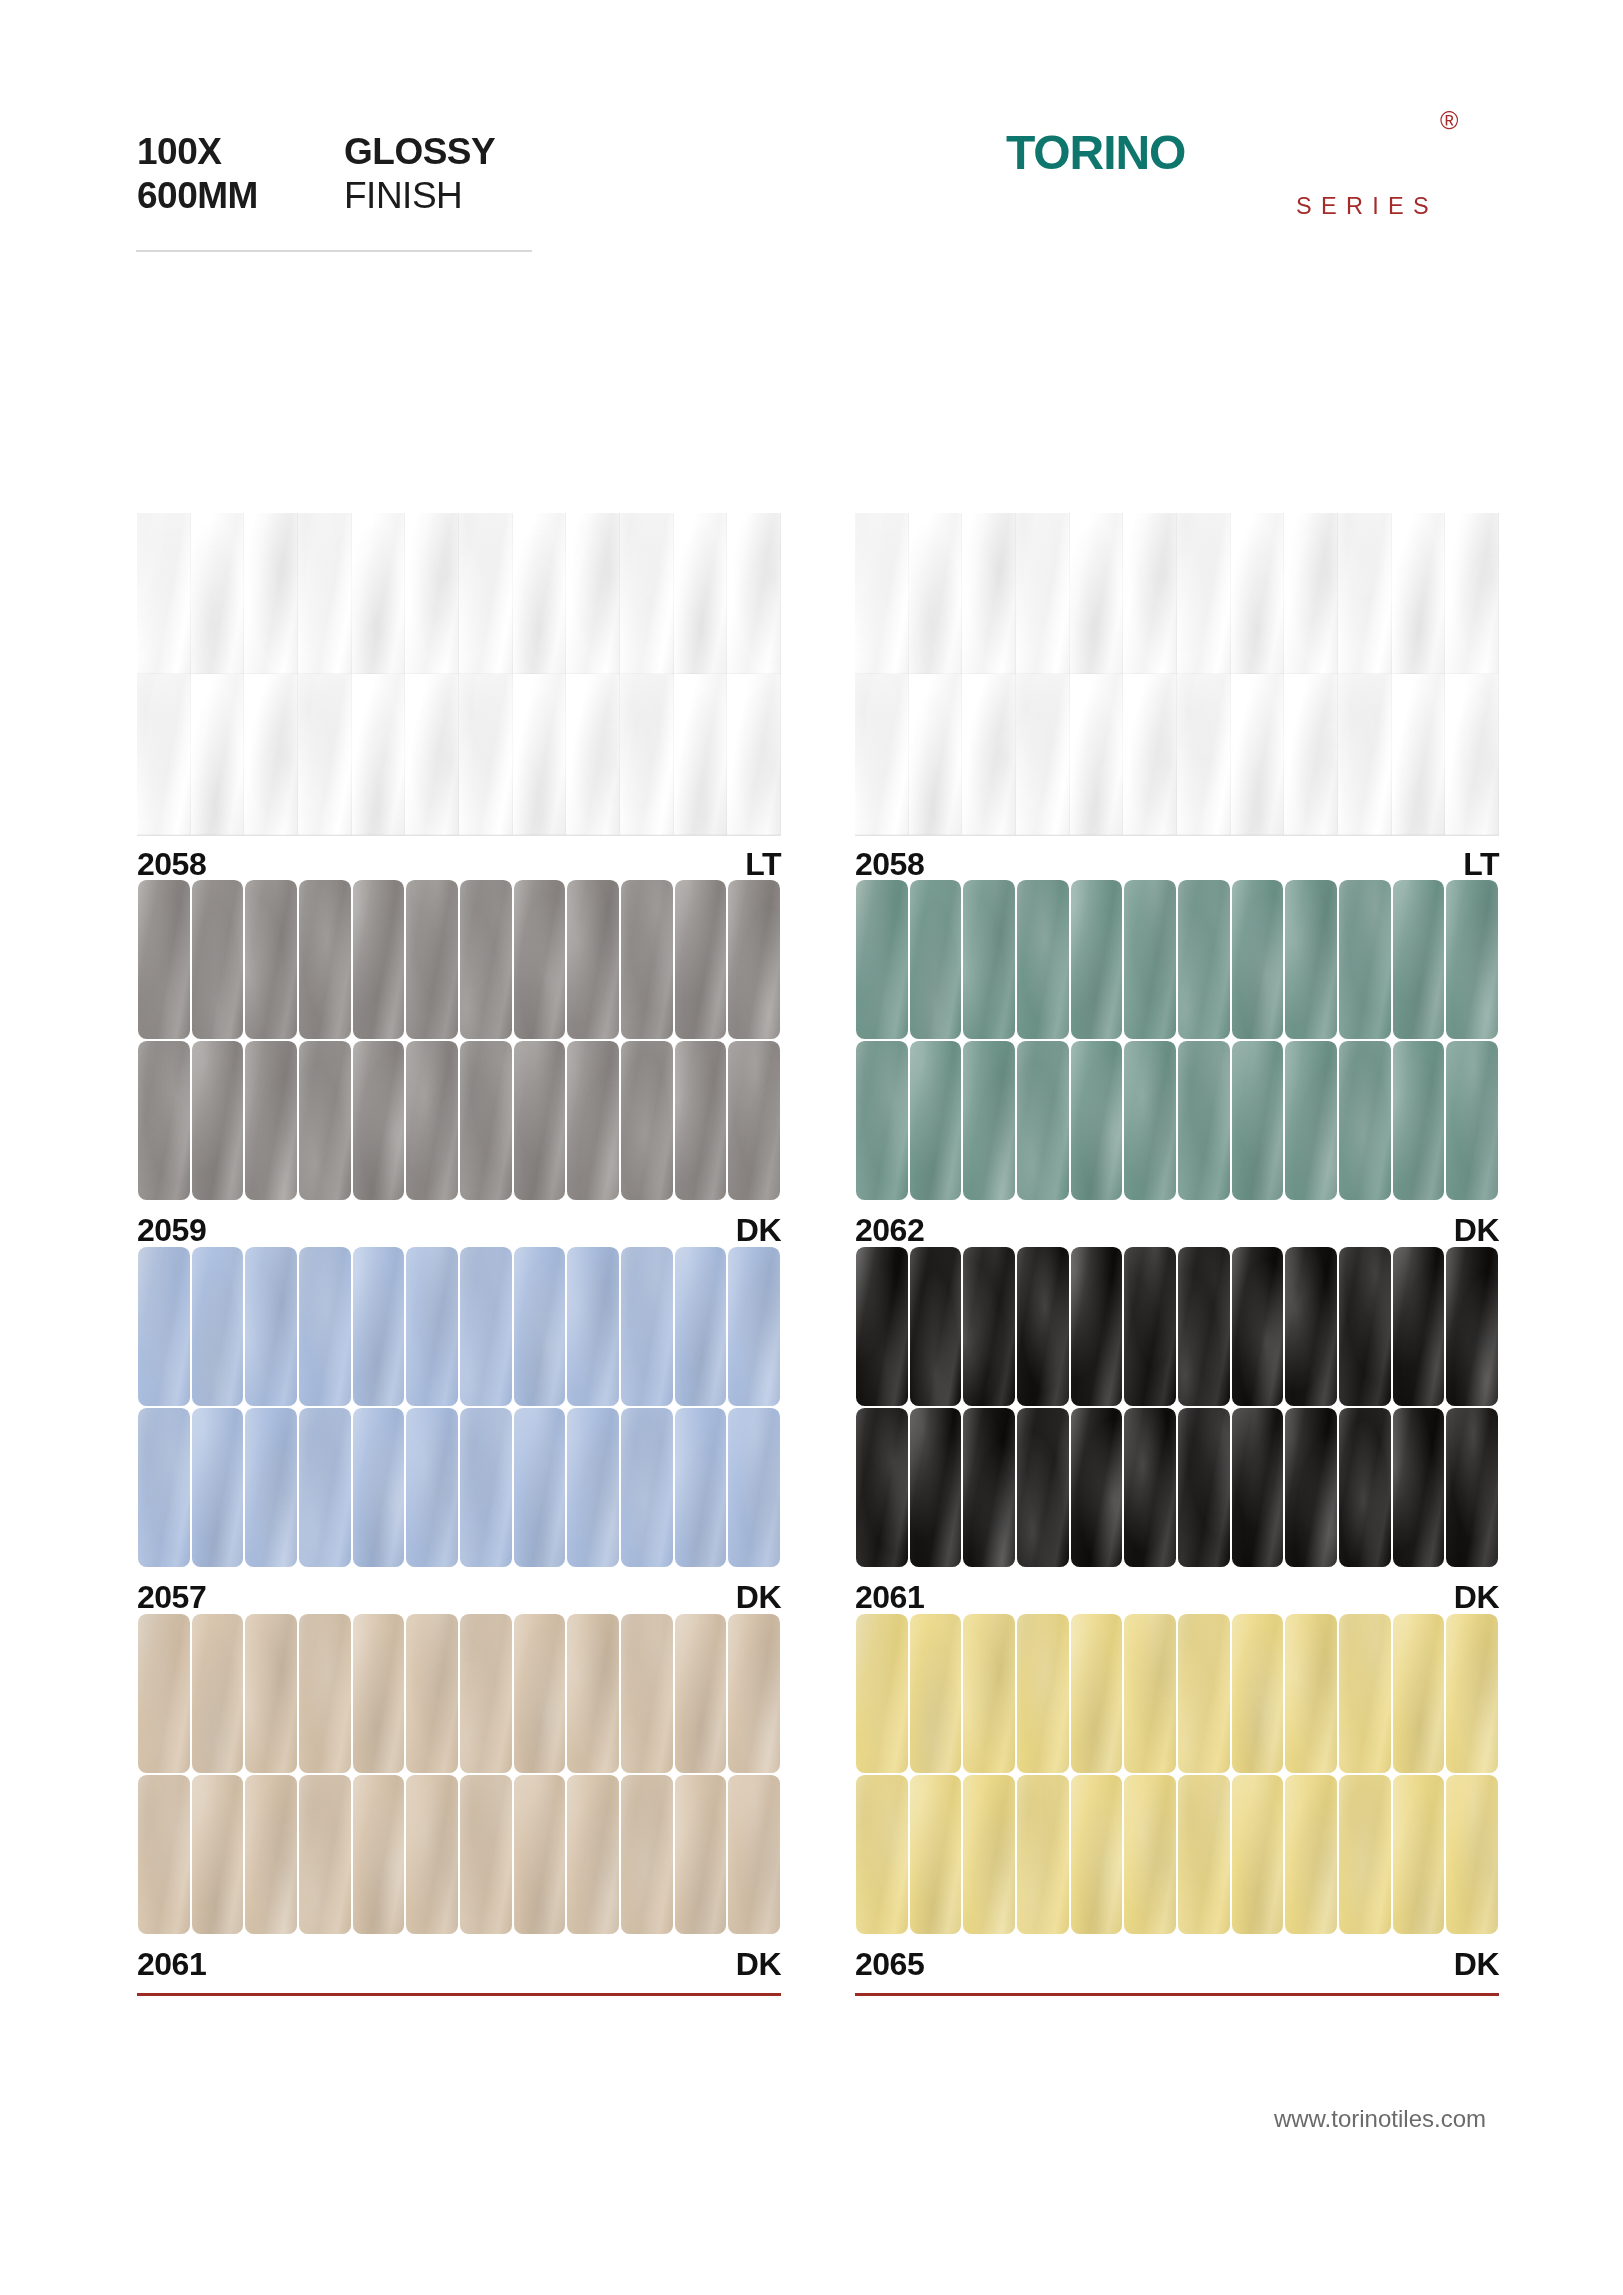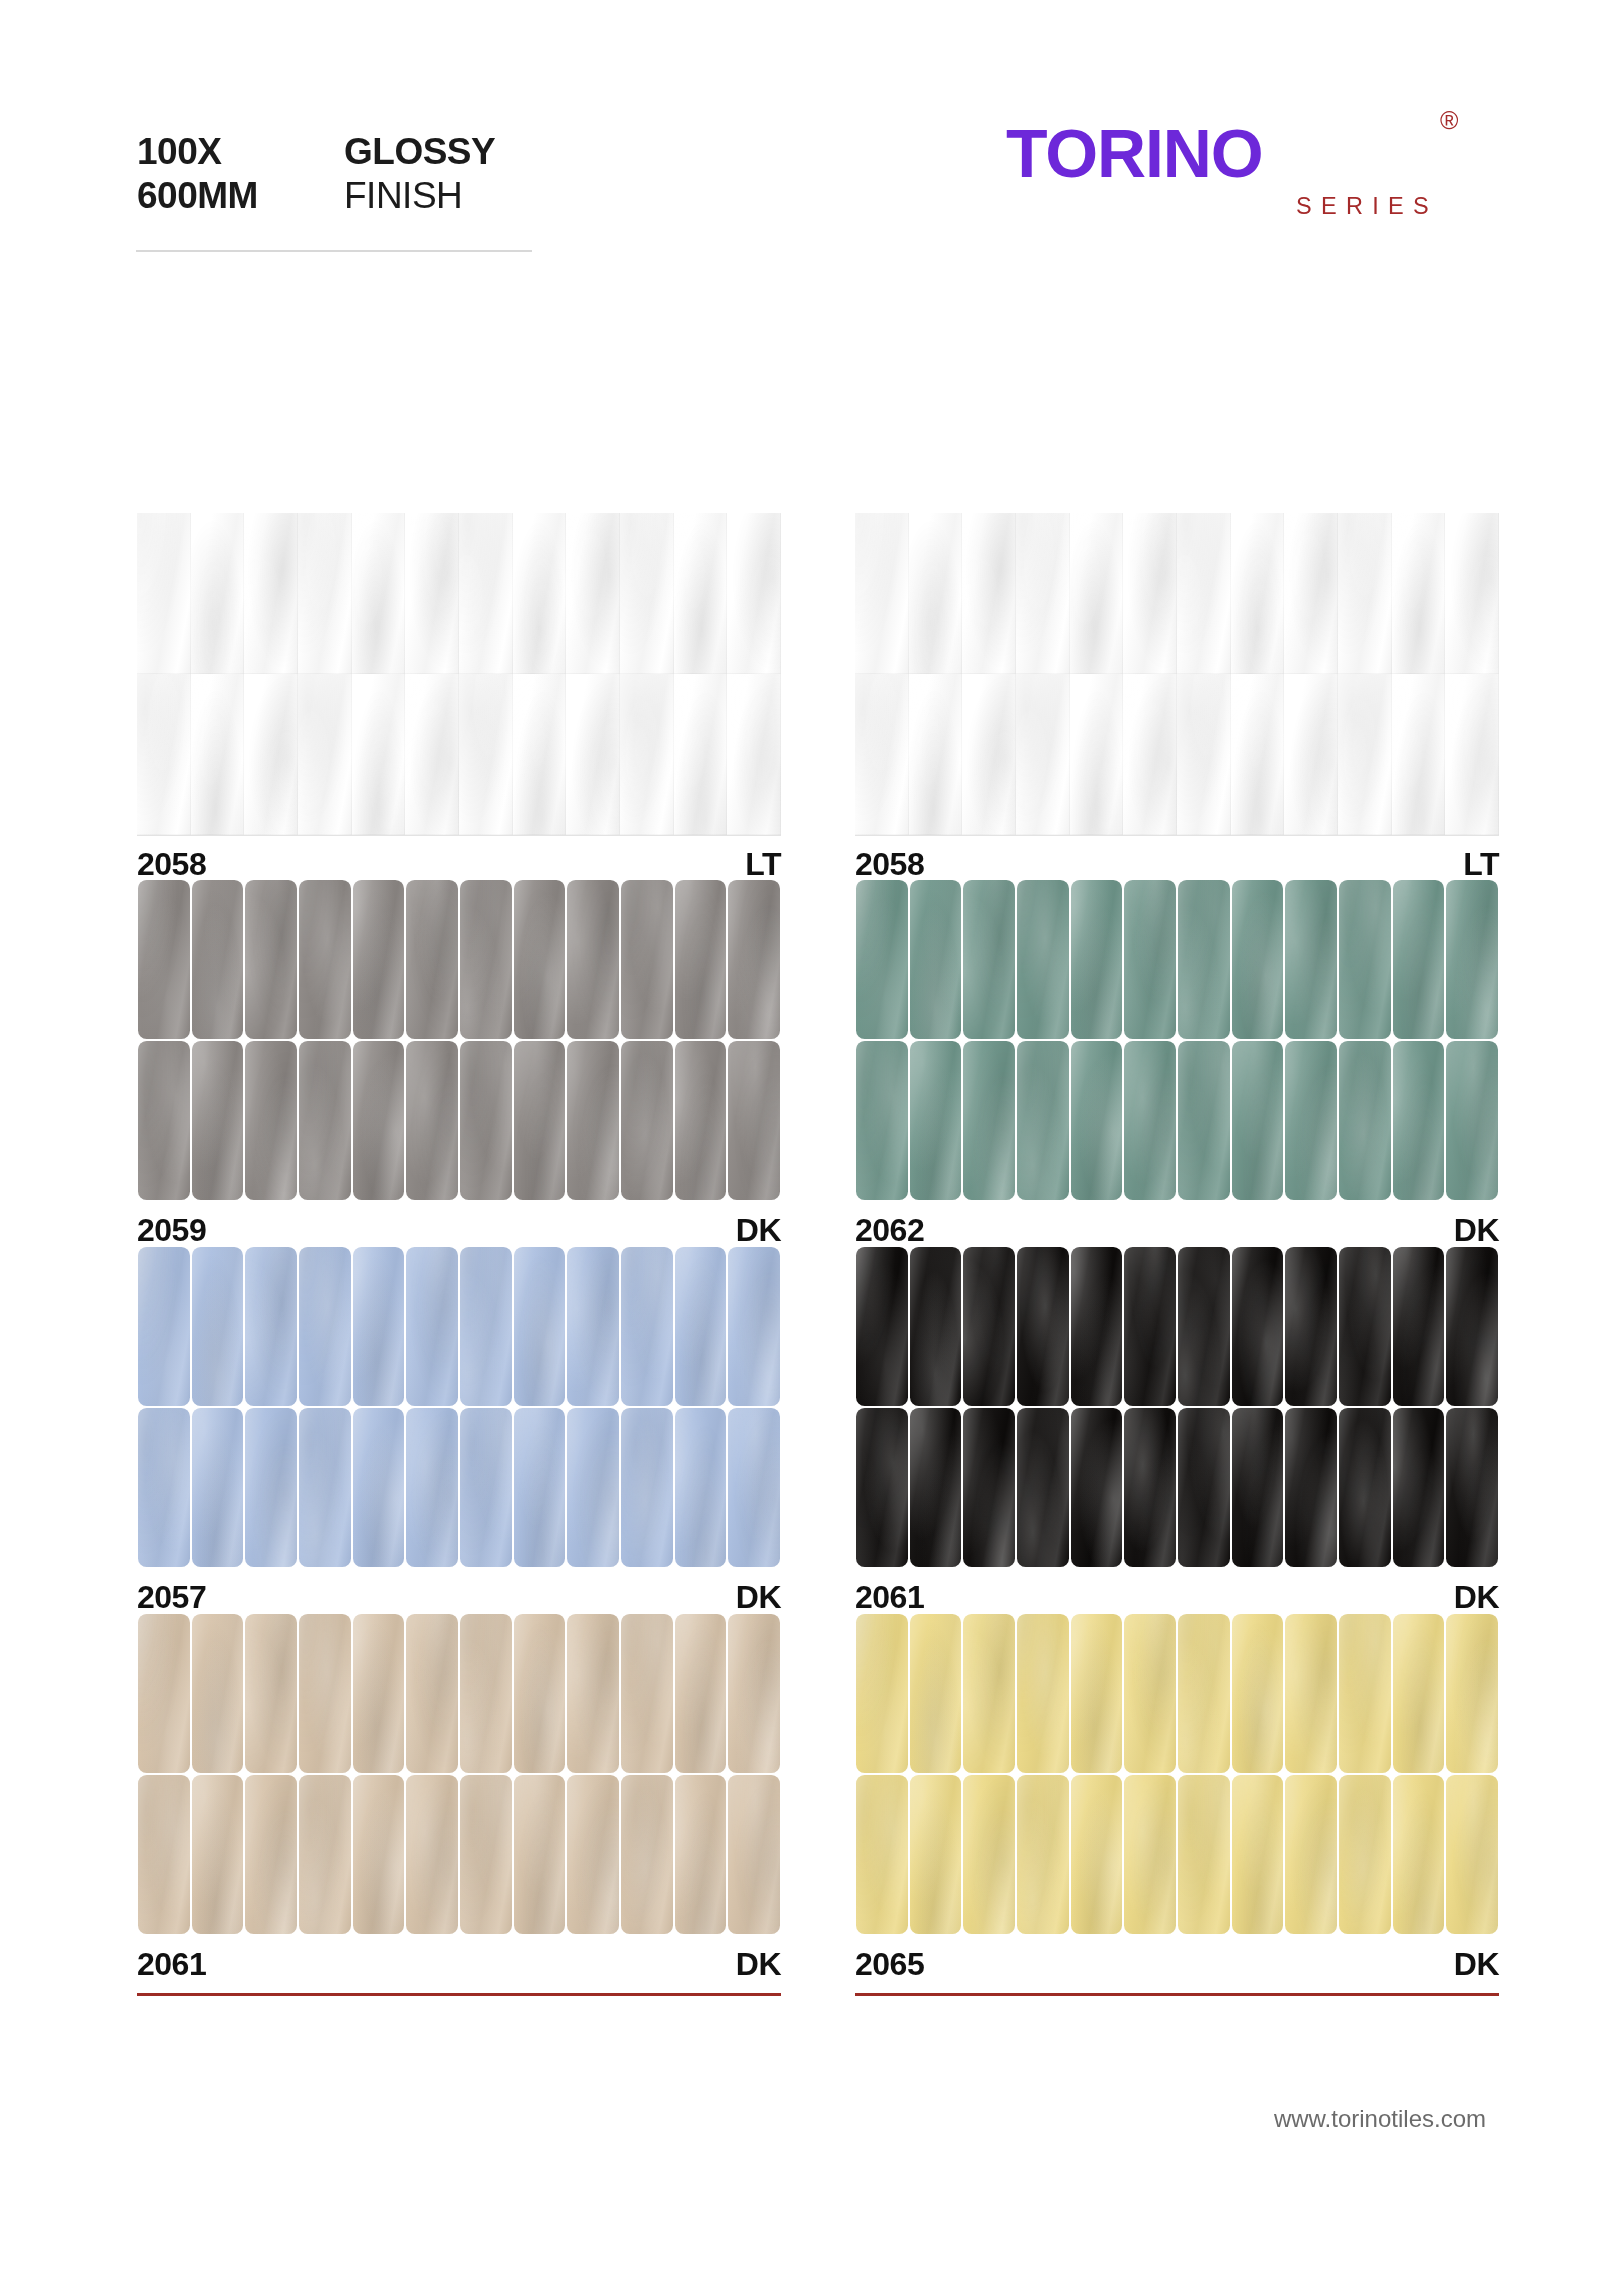--- a/index.html
+++ b/index.html
@@ -41,23 +41,23 @@
     font-size:41px;line-height:52px;
     white-space:pre;letter-spacing:0px;
   }
   #series-title .ser-a{font-weight:bold;color:#B02B26;}
   #series-title .ser-b{font-weight:normal;color:#1b1b1b;}
 
   
   #logo{position:absolute;left:1006px;top:112px;width:491px;height:109px;}
   #logo-word{
     position:absolute;left:0;top:0;
-    font-size:68px;line-height:82px;
+    font-size:48px;line-height:82px;
     font-weight:bold;
-    color:#6d28d9;
+    color:#0f766e;
     letter-spacing:-1.1px;
     white-space:pre;
   }
   #logo-reg{
     position:absolute;left:434px;top:-4.4px;
     font-size:25px;line-height:25px;
     color:#A52A2A;font-weight:normal;
   }
   #logo-sub{
     position:absolute;left:290px;top:82px;

